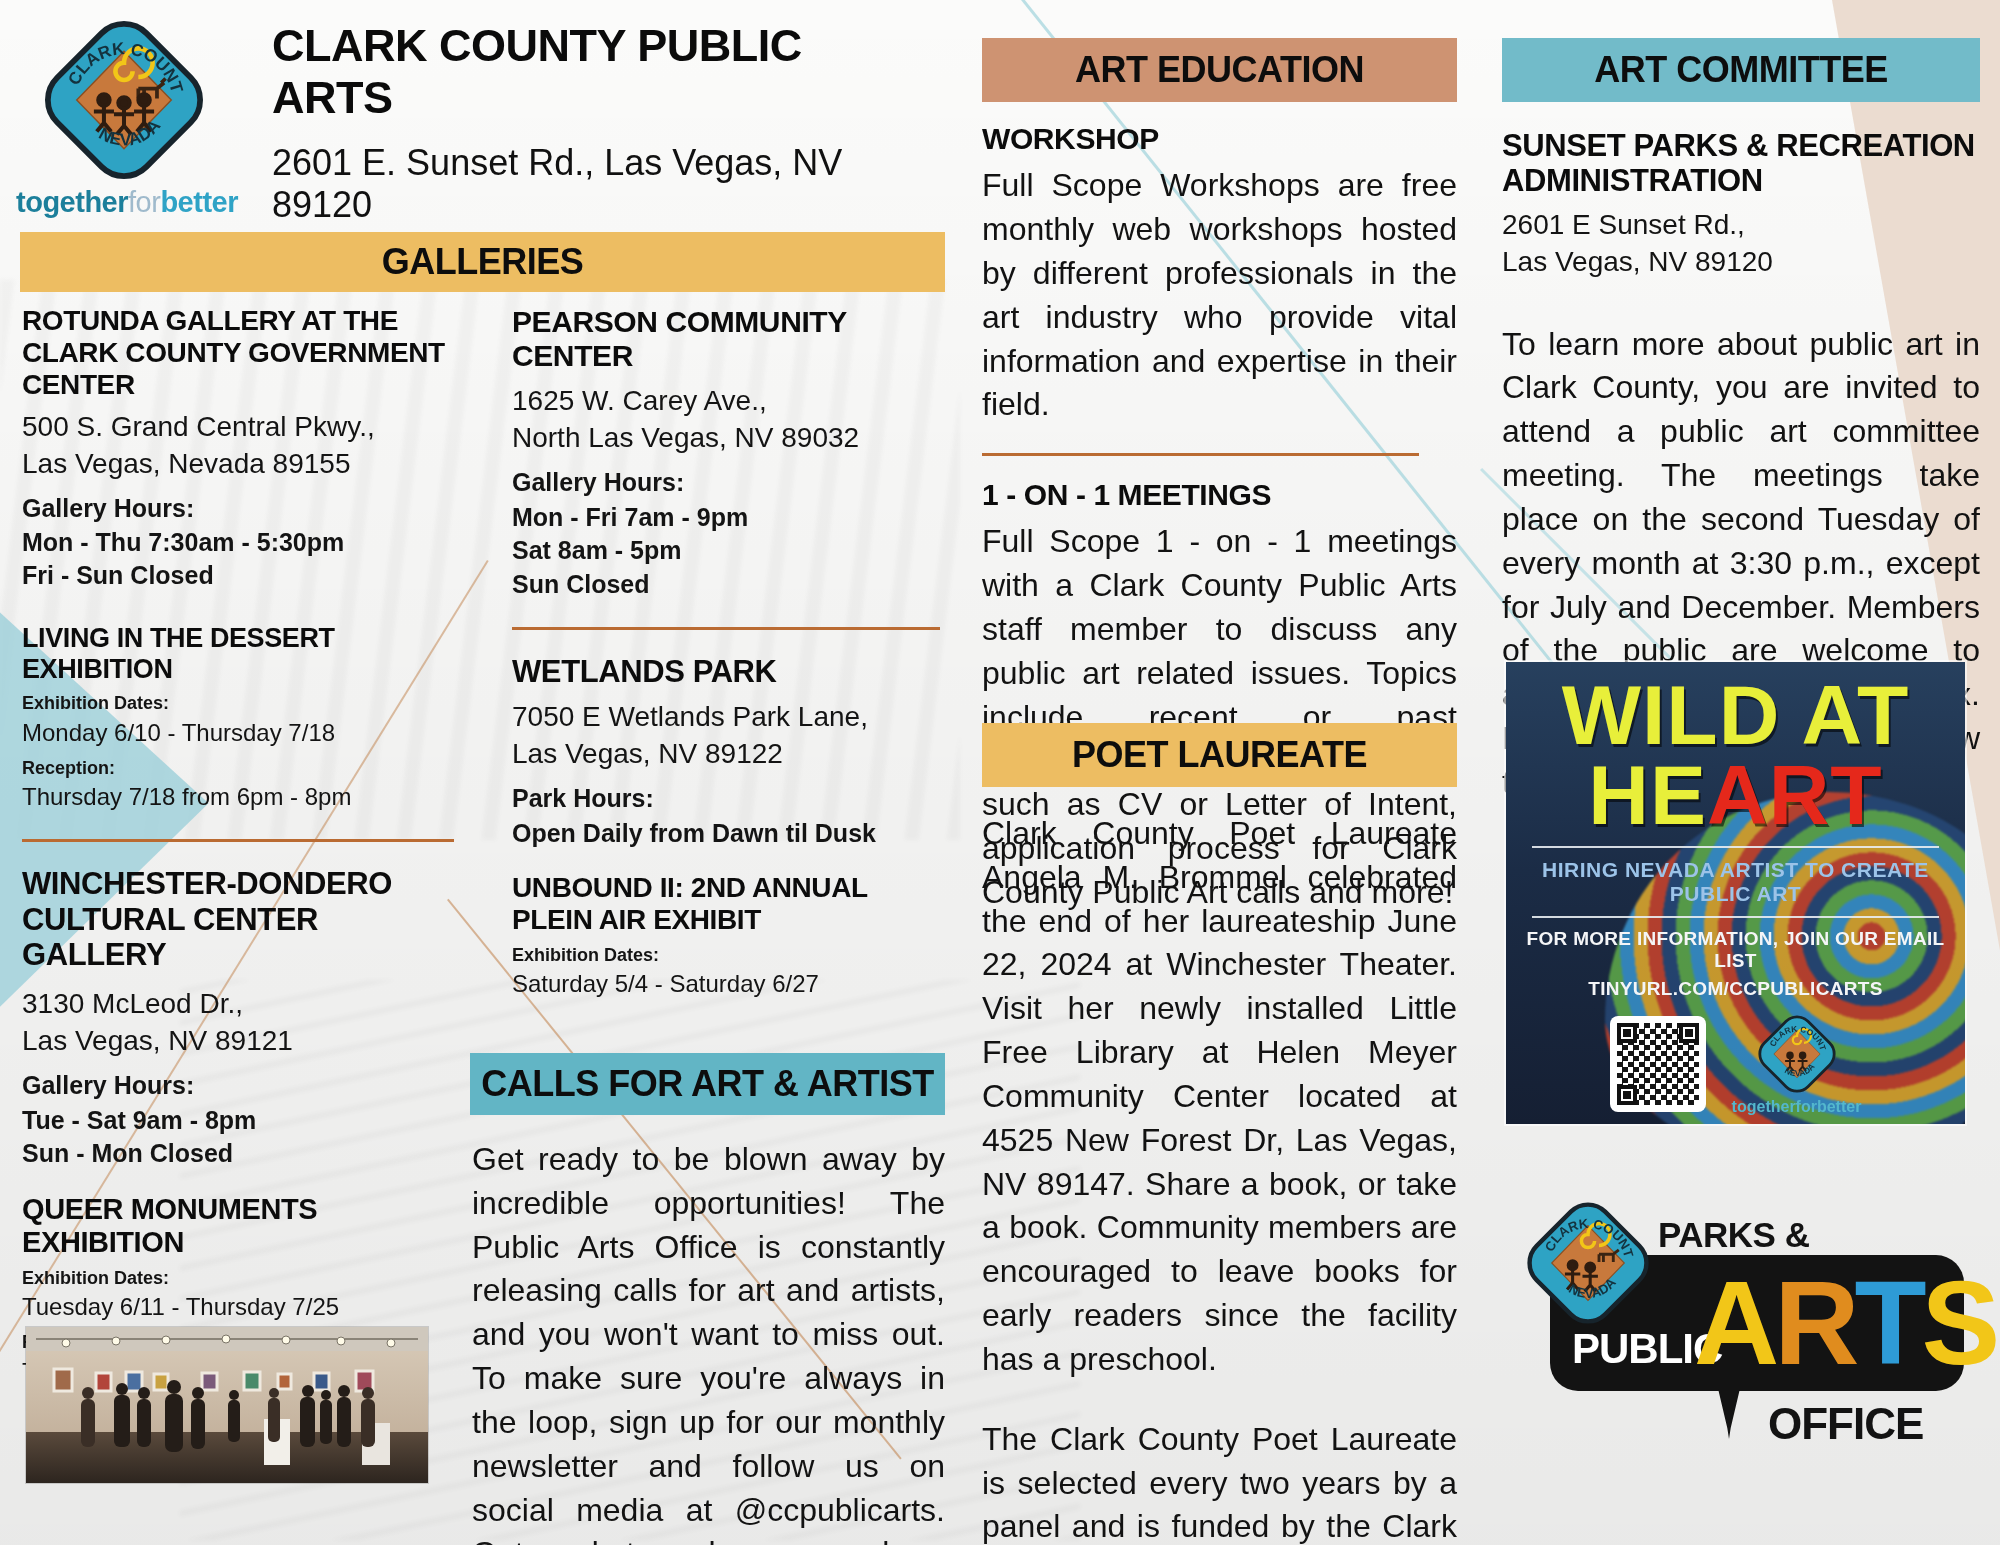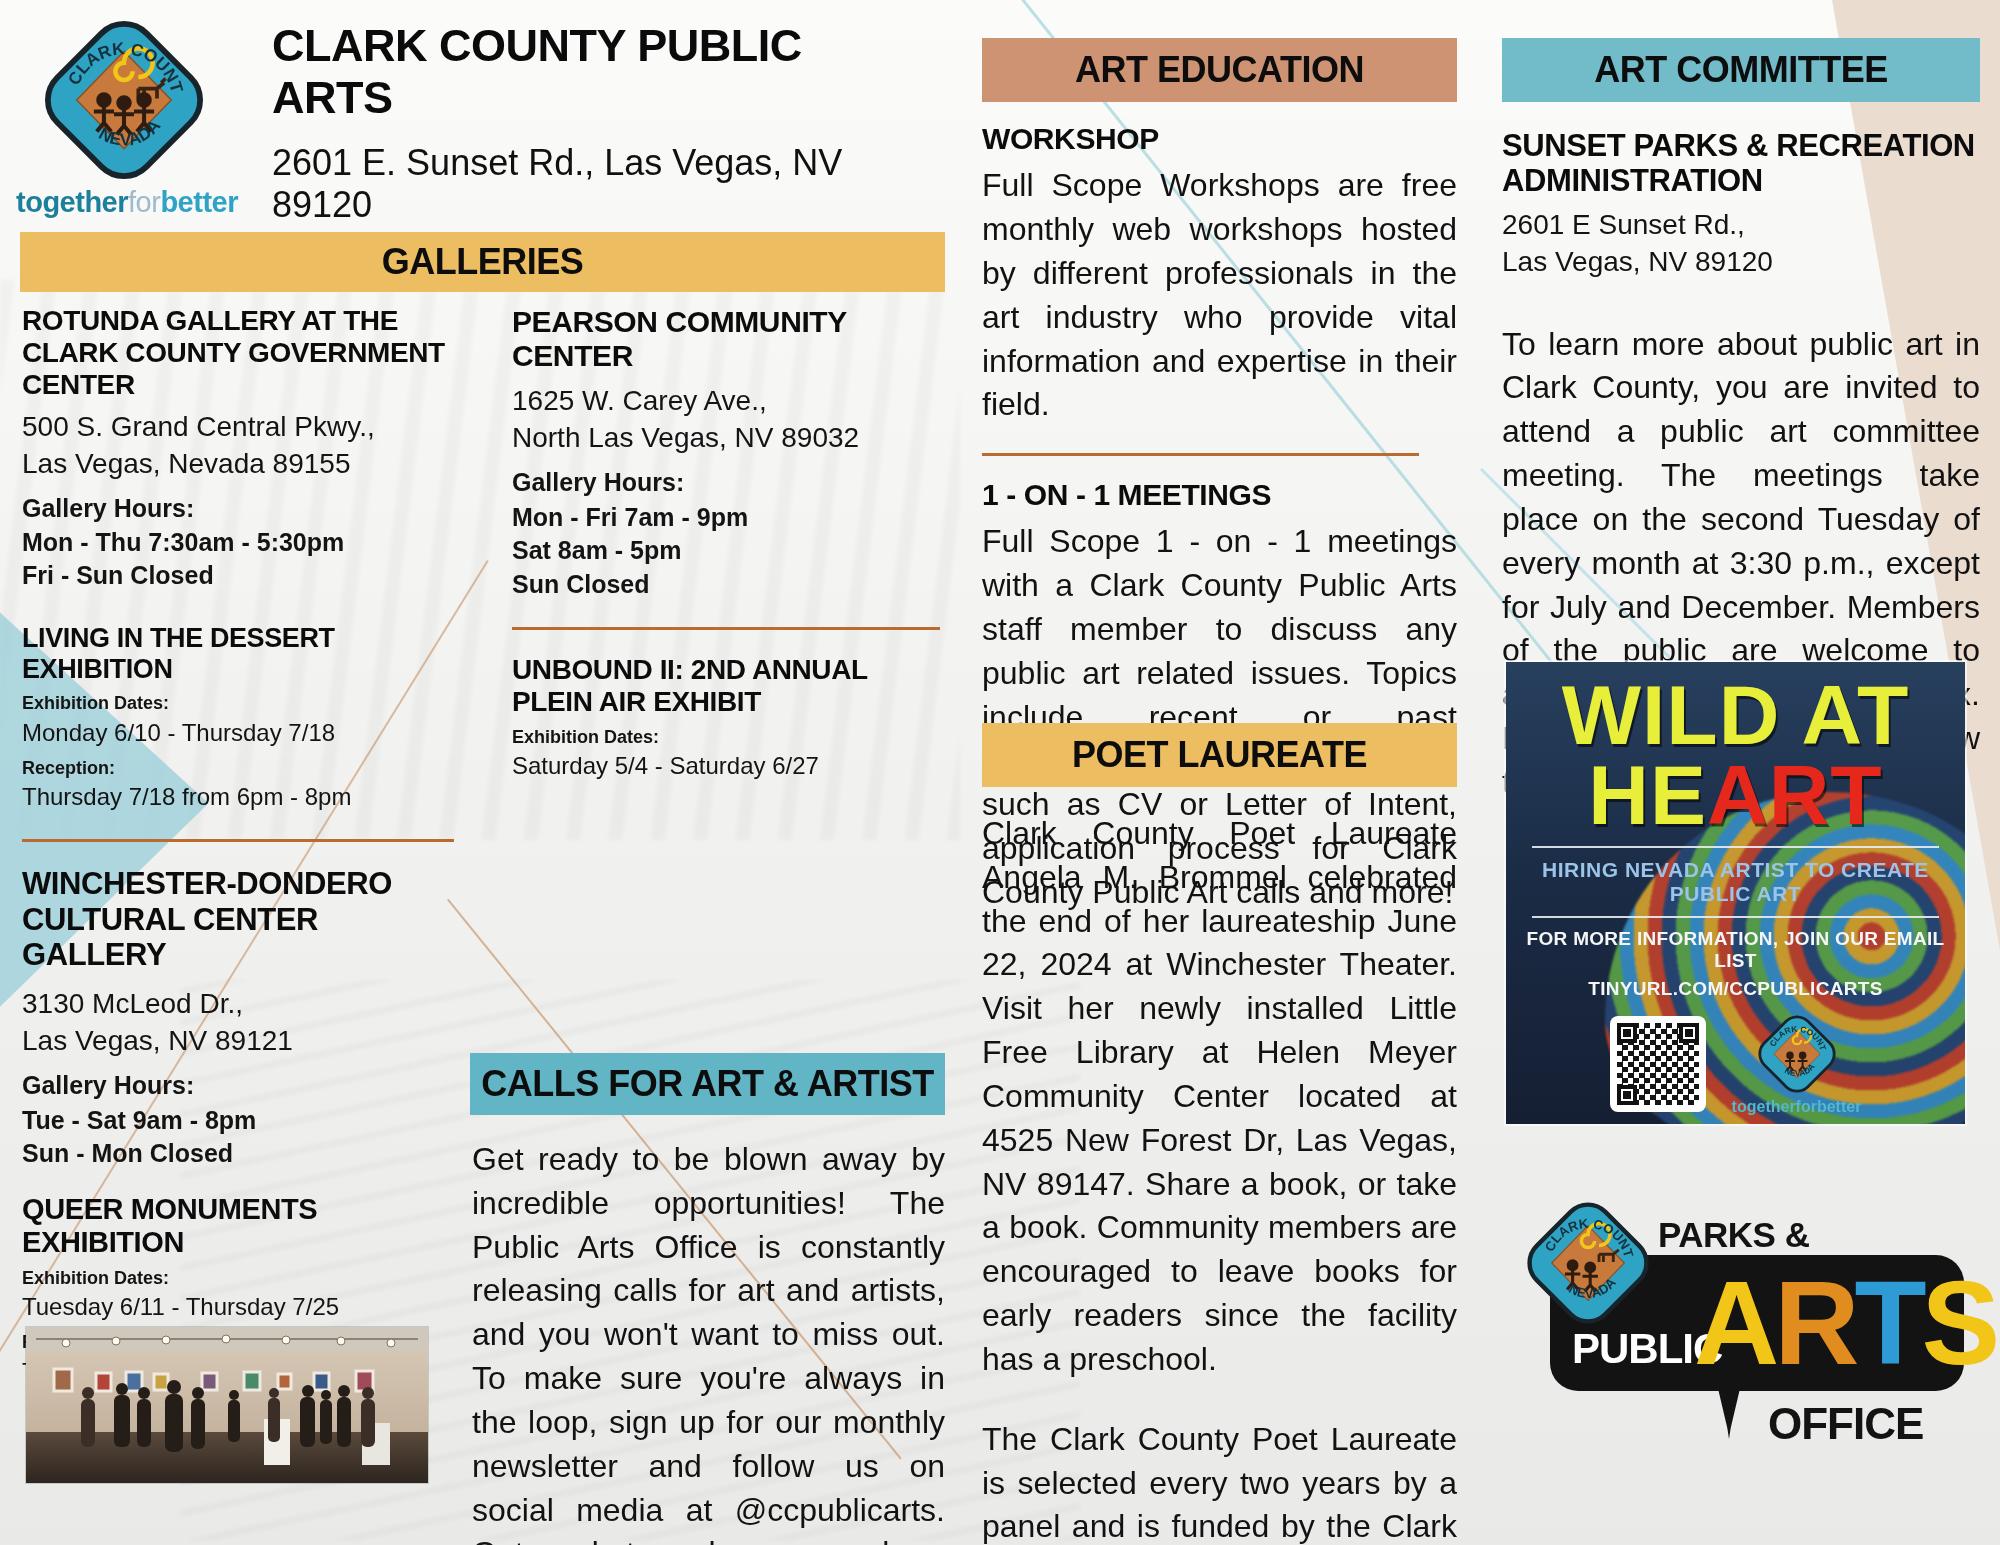--- a/index.html
+++ b/index.html
@@ -253,20 +253,27 @@
     <div>
       <h3 class="vname" style="font-size:30px;">PEARSON COMMUNITY CENTER</h3>
       <p class="addr" style="margin-top:10px;">1625 W. Carey Ave.,</p>
       <p class="addr">North Las Vegas, NV  89032</p>
       <p class="hlabel">Gallery Hours:</p>
       <p class="hline">Mon - Fri 7am - 9pm</p>
       <p class="hline">Sat 8am - 5pm</p>
       <p class="hline">Sun Closed</p>
     </div>
     <hr class="divider" style="width:428px;margin:26px 0 24px;">
+    <div>
+      <h3 class="vname" style="font-size:31px;">WETLANDS PARK</h3>
+      <p class="addr" style="margin-top:10px;">7050 E Wetlands Park Lane,</p>
+      <p class="addr">Las Vegas, NV 89122</p>
+      <p class="hlabel">Park Hours:</p>
+      <p class="hline">Open Daily from Dawn til Dusk</p>
+    </div>
     <div class="gap-md">
       <h3 class="vname" style="font-size:28px;">UNBOUND II: 2ND ANNUAL PLEIN AIR EXHIBIT</h3>
       <p class="slabel">Exhibition Dates:</p>
       <p class="sval">Saturday 5/4 - Saturday 6/27</p>
     </div>
   </div>
 
   <div class="banner teal2" style="left:470px;top:1053px;width:475px;height:62px;">CALLS FOR ART &amp; ARTIST</div>
   <div class="col" style="left:472px;top:1138px;width:473px;">
     <p class="body">Get ready to be blown away by incredible opportunities! The Public Arts Office is constantly releasing calls for art and artists, and you won't want to miss out. To make sure you're always in the loop, sign up for our monthly newsletter and follow us on social media at @ccpublicarts. Get ready to make your mark on the art world!</p>

